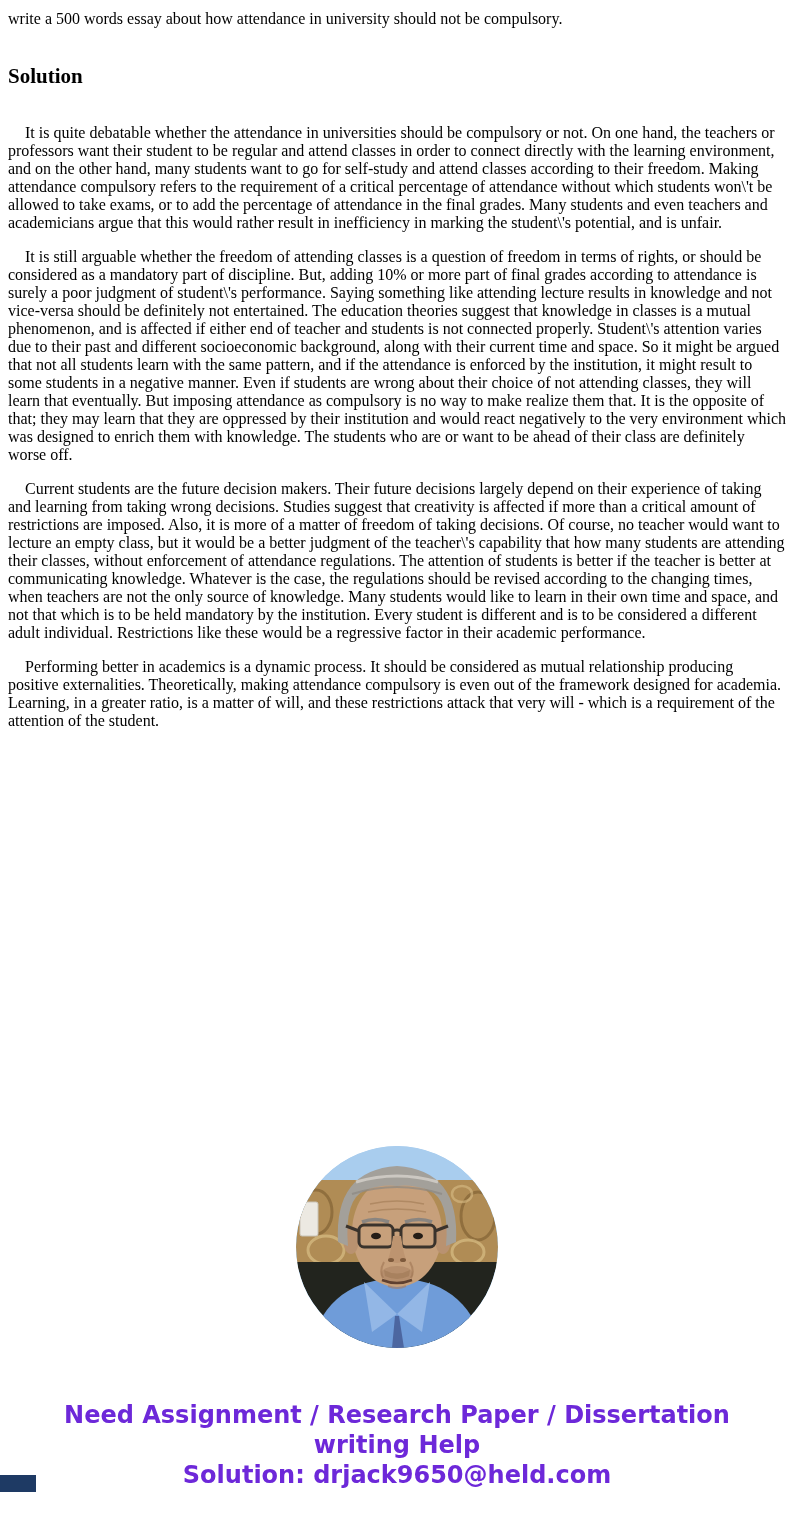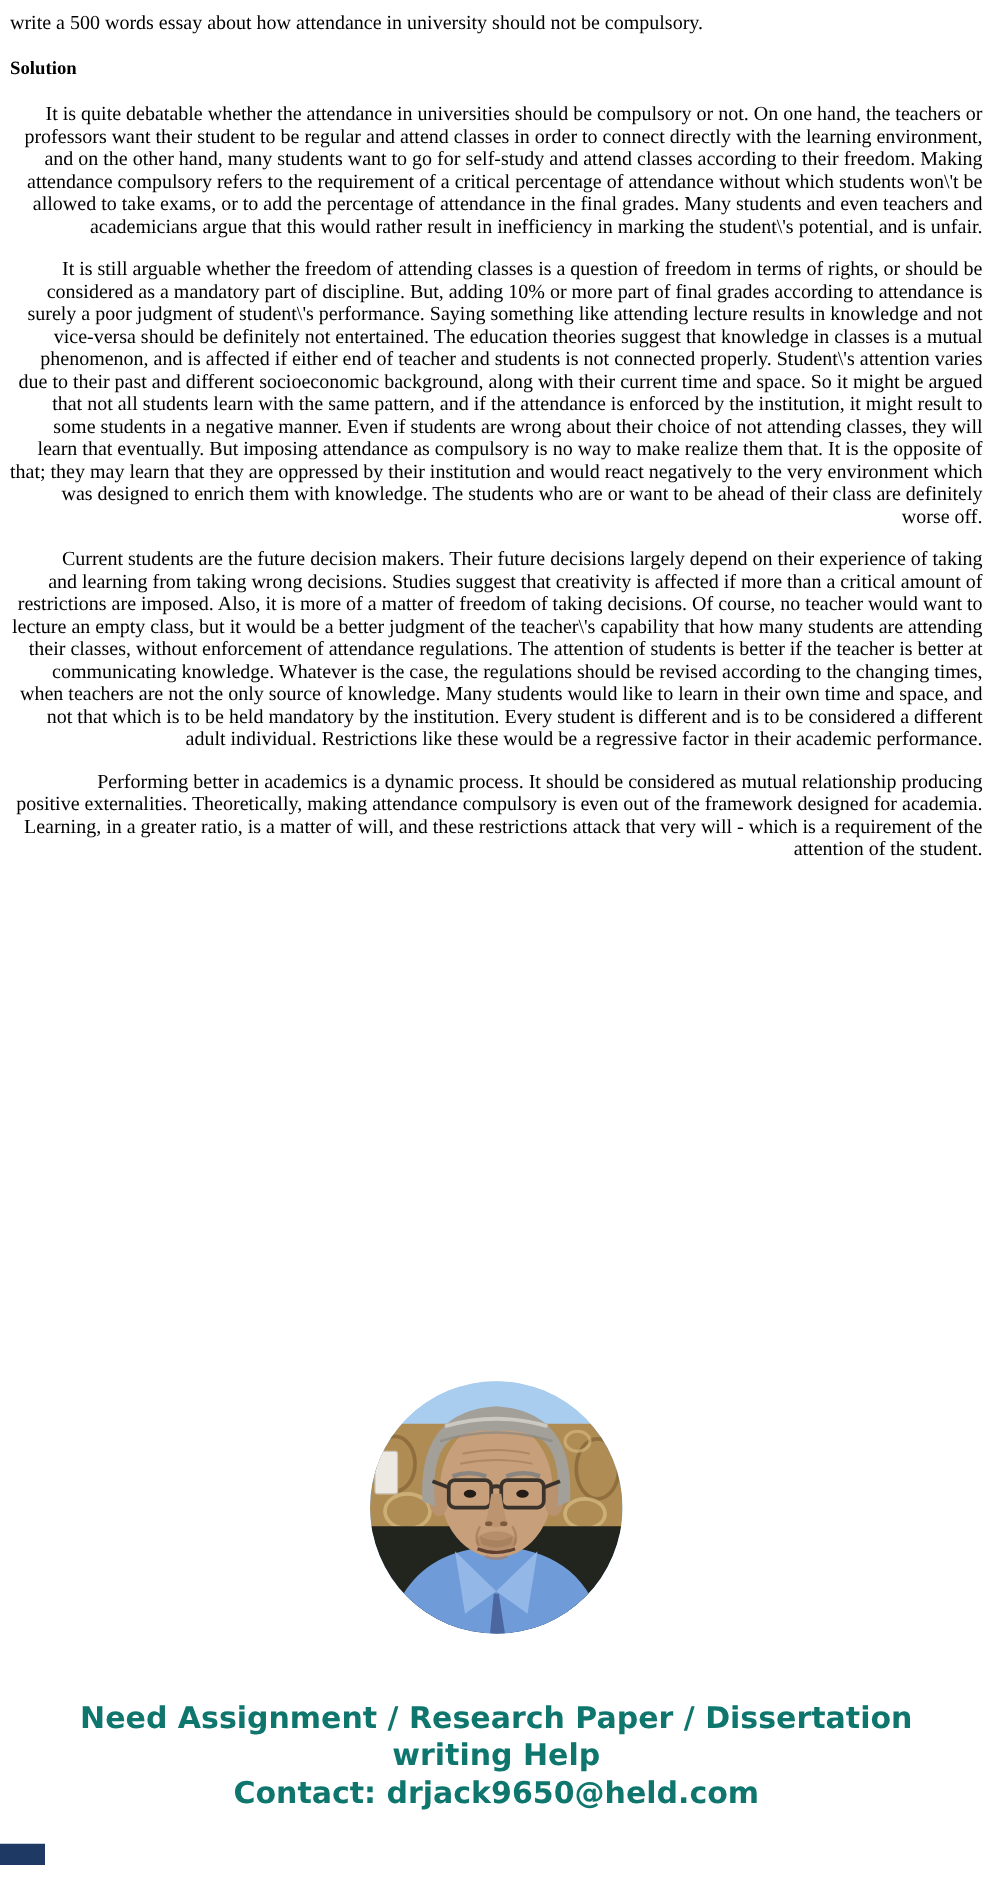--- a/index.html
+++ b/index.html
@@ -7,33 +7,33 @@
     position:relative;
     width:794px;height:1492px;
     box-sizing:border-box;
     padding:8px;
     background:#ffffff;
     overflow:hidden;
     font-family:"Liberation Serif","DejaVu Serif",serif;
     font-size:16px;line-height:1.125;color:#000000;
   }
   p.prompt{margin:2px 0 16px 0;}
-  h3.solution{font-size:15px;line-height:1.15;margin:19px 0;font-weight:bold;}
+  h3.solution{font-size:21px;line-height:1.15;margin:36px 0;font-weight:bold;}
   h4.essay-title{font-size:16px;line-height:1.15;margin:21.3px 0;font-weight:bold;}
-  p.essay{margin:16px 0;text-indent:17px;text-align:right;}
+  p.essay{margin:16px 0;text-indent:17px;}
   .gap{height:400px;}
   .avatar-wrap{
     width:202px;height:202px;margin:0 auto;
     border-radius:50%;overflow:hidden;background:#a9cdee;
   }
   .avatar-wrap svg{display:block;}
   .banner{
     margin-top:52px;text-align:center;
     font-family:"DejaVu Sans","Liberation Sans",sans-serif;
-    font-weight:bold;font-size:24px;line-height:1.25;color:#0f766e;
+    font-weight:bold;font-size:24px;line-height:1.25;color:#6d28d9;
   }
   .banner .line1{max-width:720px;margin:0 auto;}
   .corner-bar{
     position:absolute;left:0;bottom:0;
     width:36px;height:17px;background:#1e3a64;
   }
 </style>
 </head>
 <body>
 
@@ -117,18 +117,18 @@
         <path d="M88,124 Q101,131 114,124 L113,130 Q101,136 89,130 Z" fill="#96704e" opacity="0.45"></path>
 
         <path d="M86,134 Q101,140 116,134" fill="none" stroke="#5f4030" stroke-width="2.5"></path>
         <path d="M92,140 Q101,144 110,140" fill="none" stroke="#a8795a" stroke-width="2" opacity="0.6"></path>
       </g>
     </svg>
   </div>
 
   <div class="banner">
     <div class="line1">Need Assignment / Research Paper / Dissertation writing Help</div>
-    <div class="line2"><span>Contact: </span><span>drjack9650@held.com</span></div>
+    <div class="line2"><span>Solution: </span><span>drjack9650@held.com</span></div>
   </div>
 
   <div class="corner-bar"></div>
 
 </div>
 
 </body></html>

